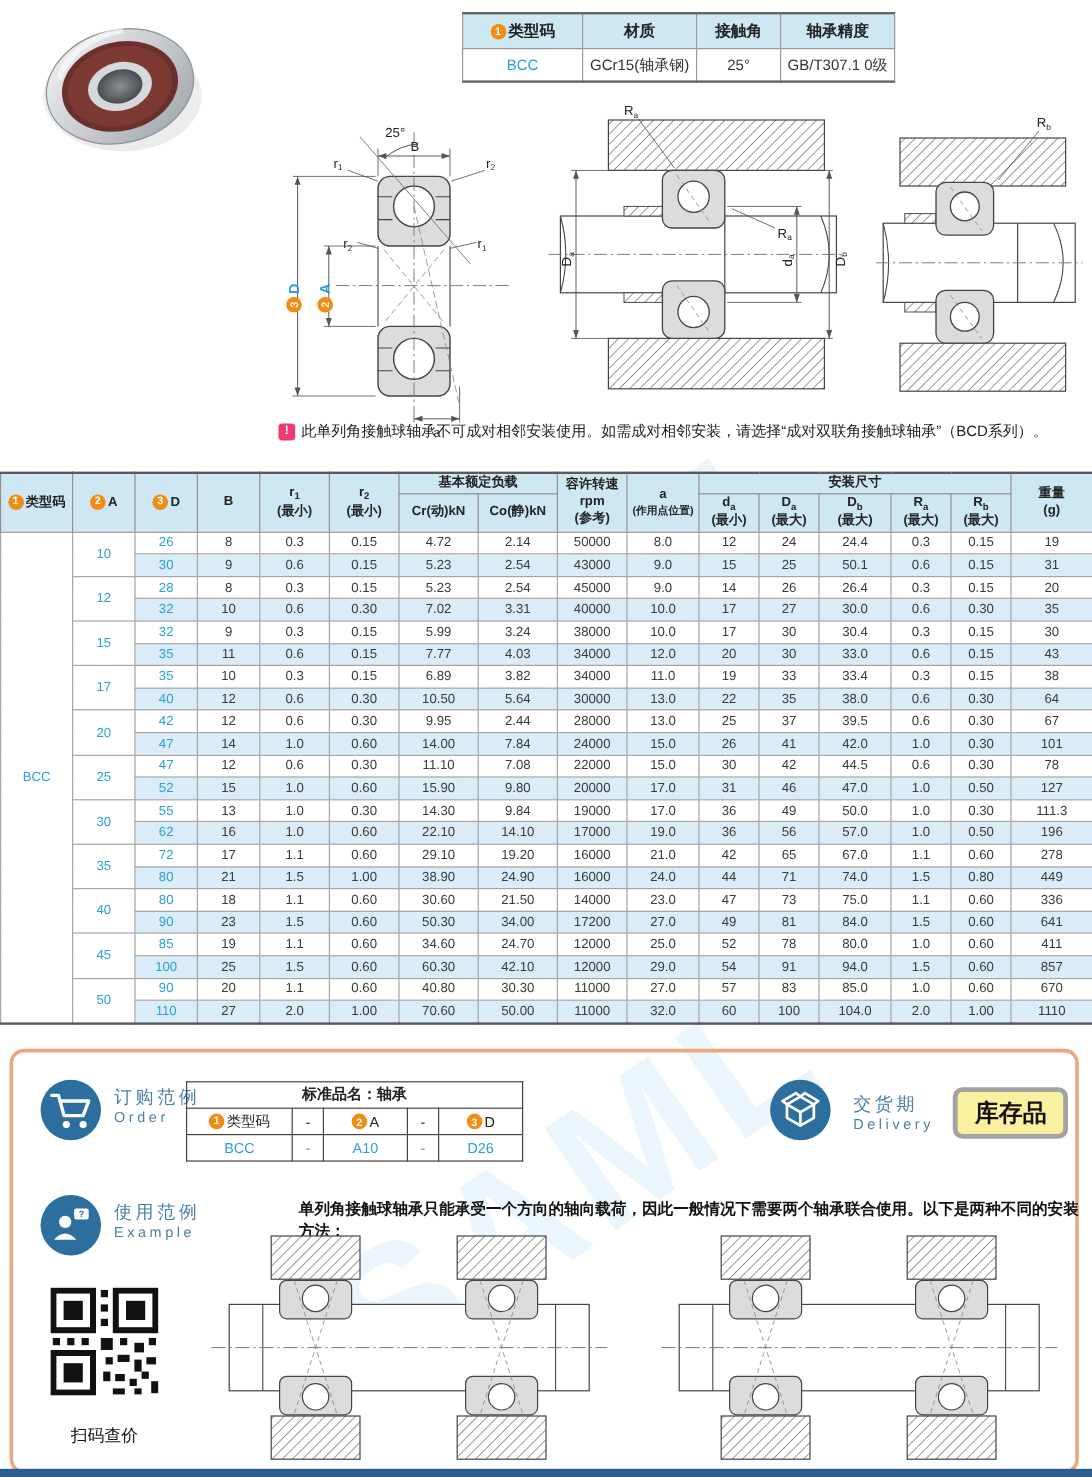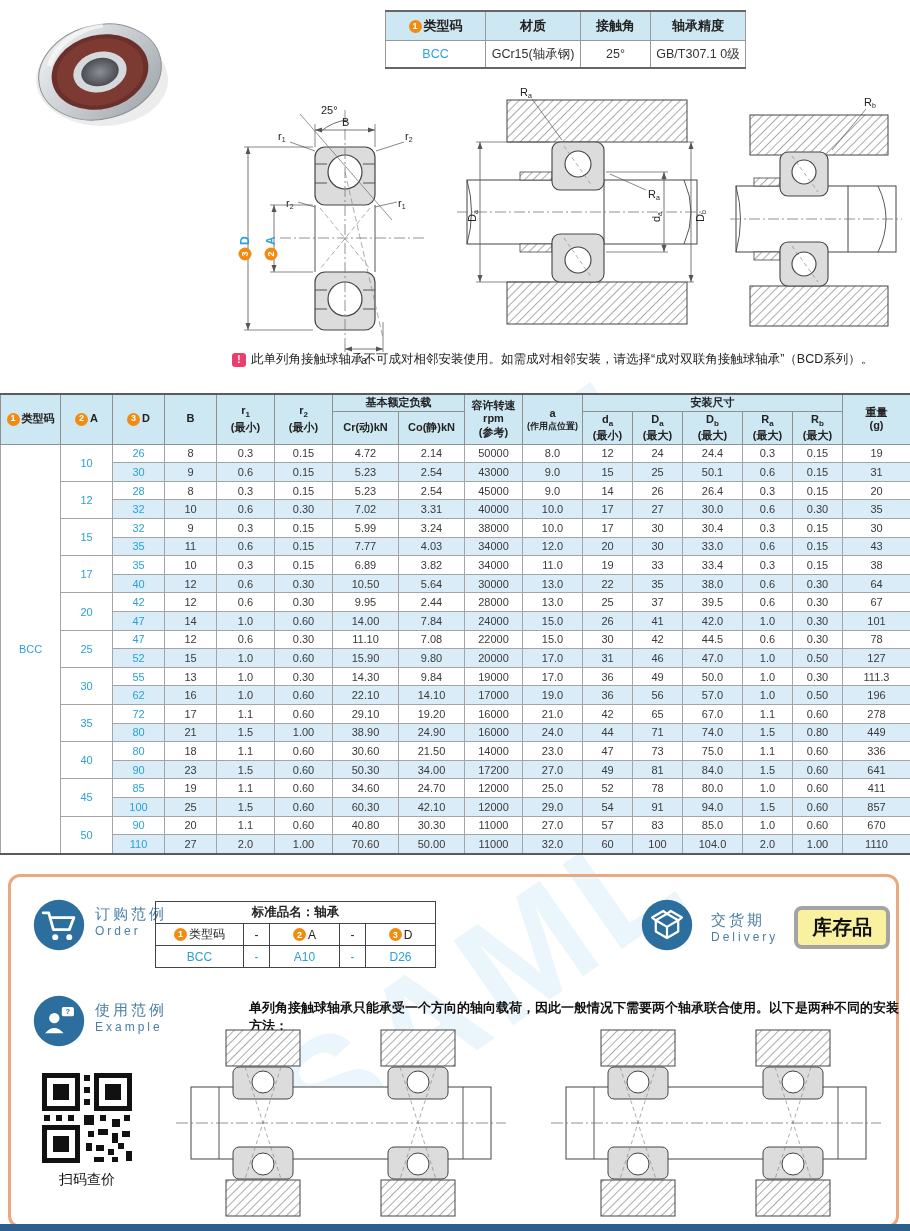--- a/index.html
+++ b/index.html
@@ -41,21 +41,21 @@
   .iconlab{color:#4a7fa6;}
   .iconlab .cn{font-size:15px;letter-spacing:3px;color:#4a7fa6;}
   .iconlab .en{font-size:12px;letter-spacing:3px;color:#4a7fa6;}
   table.ordtab{position:absolute;left:144px;top:24px;width:280px;border-collapse:collapse;table-layout:fixed;text-align:center;}
   table.ordtab td{border:1px solid #444;font-size:12px;height:19px;}
   table.ordtab tr.t td{font-weight:600;font-size:12.5px;}
   .delivery{position:absolute;left:628px;top:20px;display:flex;align-items:center;gap:16px;}
   .badge{background:#faf1a0;border:4px solid #a3a3a3;border-radius:8px;padding:4px 14px;font-size:20px;font-weight:bold;color:#111;}
   .usage-text{position:absolute;left:238px;top:122px;width:650px;font-size:13px;font-weight:600;color:#111;line-height:1.4;font-family:Liberation Serif, serif;}
   .qr{position:absolute;left:26px;top:196px;width:100px;text-align:center;}
-  .qr .cap{font-size:14px;margin-top:4px;color:#111;}
+  .qr .cap{font-size:14px;margin-top:20px;color:#111;}
   .footer-bar{left:0;top:1224px;width:910px;height:7px;background:#2c5e8f;}
 </style>
 </head>
 <body>
 
 <div>
 
   <div class="watermark" style="left:260px;top:430px;">SAML</div>
   <div class="watermark" style="left:250px;top:900px;">SAML</div>
 

